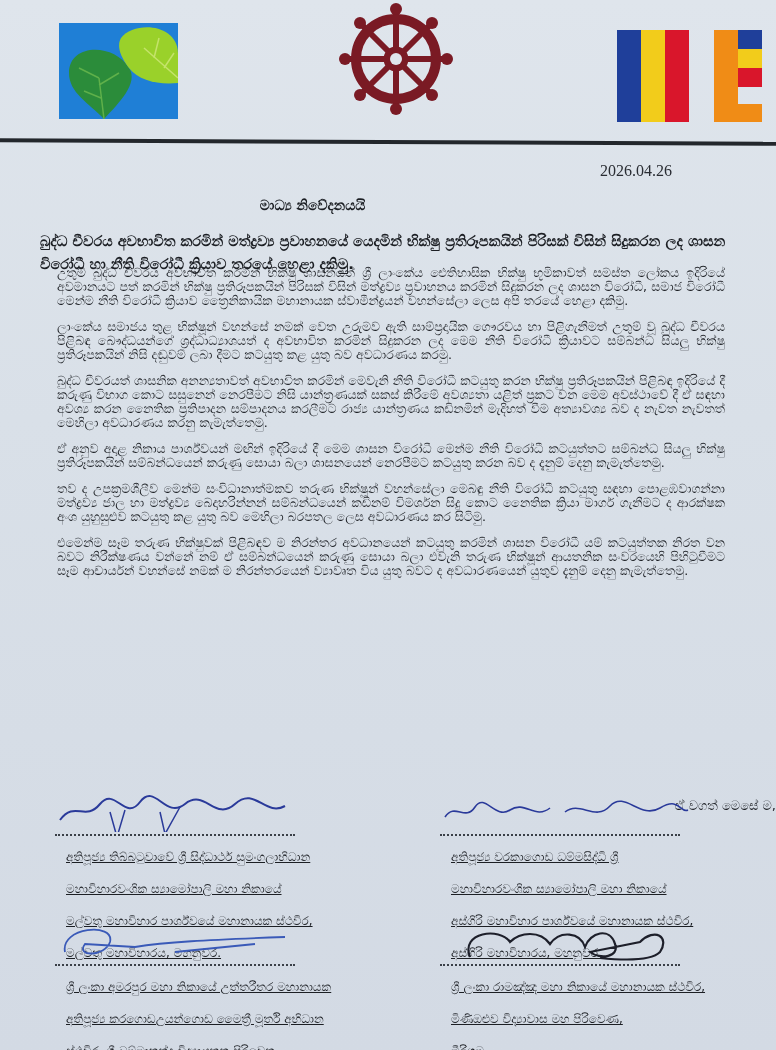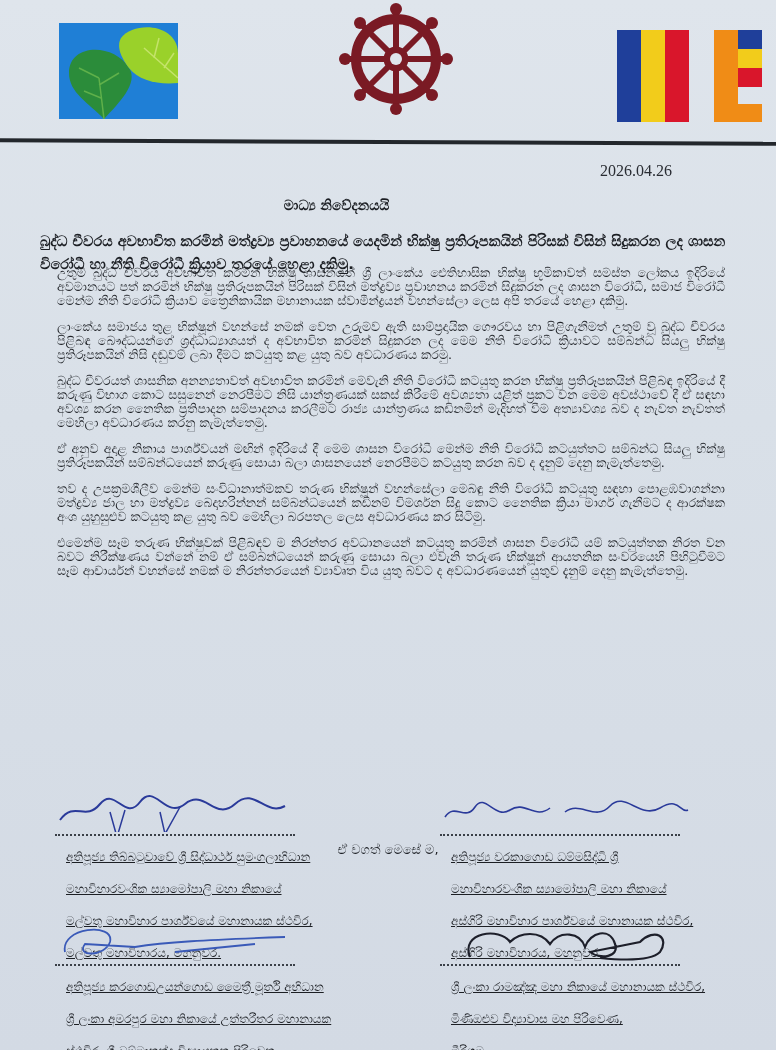--- a/index.html
+++ b/index.html
@@ -17,31 +17,31 @@
   .leaf-box { position: absolute; left: 59px; top: 23px; width: 119px; height: 96px; background: #1f7fd6; overflow: hidden; }
   .wheel { position: absolute; left: 334px; top: 2px; width: 124px; height: 114px; }
   .flag { position: absolute; left: 617px; top: 30px; width: 72px; height: 92px; display: flex; }
   .flag div { flex: 1; }
   .flag-e { position: absolute; left: 714px; top: 30px; width: 48px; height: 92px; }
   .rule {
     position: absolute; left: 0; top: 140px; width: 776px; height: 4px;
     background: #23272c; transform: rotate(0.25deg);
   }
   .date { position: absolute; left: 600px; top: 162px; font-family: "Liberation Serif", serif; font-size: 16px; color: #2a2d33; }
-  .media-title { position: absolute; left: 0; width: 625px; top: 197px; text-align: center; font-size: 14px; font-weight: bold; padding-left: 24px; }
+  .media-title { position: absolute; left: 0; width: 625px; top: 197px; text-align: center; font-size: 14px; font-weight: bold; }
   .headline {
     position: absolute; left: 40px; width: 700px; top: 230px; text-align: left;
     font-size: 14.5px; font-weight: bold; line-height: 23px;
   }
   .body {
     position: absolute; left: 57px; width: 668px; top: 266px;
     font-size: 12.6px; line-height: 14px; text-align: justify;
   }
   .body p { margin: 0 0 12px 0; }
-  .closing { position: absolute; left: 0; width: 776px; top: 798px; text-align: center; font-size: 13px; margin-top: 44px; }
+  .closing { position: absolute; left: 0; width: 776px; top: 798px; text-align: right; font-size: 13px; }
   .sig { position: absolute; font-size: 12px; line-height: 21px; }
   .sig .line { border-bottom: 2px dotted #3a3f47; width: 240px; height: 26px; position: relative; margin-bottom: 4px; }
   .sig .scrawl { position: absolute; left: 0; bottom: 2px; width: 250px; height: 40px; }
   .sig p { margin: 11px; text-decoration: underline; }
   .s1 { left: 55px; top: 808px; }
   .s2 { left: 440px; top: 808px; }
   .s3 { left: 55px; top: 938px; }
   .s4 { left: 440px; top: 938px; }
 </style>
 </head>
@@ -136,22 +136,22 @@
     <p>අස්ගිරි මහාවිහාර පාර්ශ්වයේ මහානායක ස්ථවිර,</p>
     <p>අස්ගිරි මහාවිහාරය, මහනුවර.</p>
   </div>
 
   <div class="sig s3">
     <div class="line">
       <svg class="scrawl" viewBox="0 0 250 40">
         <path d="M10 30 C 5 5, 60 0, 55 20 C 50 35, 20 35, 30 22 L 80 25 C 110 20, 150 18, 230 15 M 120 30 L 200 22" stroke="#3a5ab8" stroke-width="1.8" fill="none"></path>
       </svg>
     </div>
+    <p>ශ්‍රී ලංකා අමරපුර මහා නිකායේ උත්තරීතර මහානායක</p>
     <p>අතිපූජ්‍ය කරගොඩඋයන්ගොඩ මෛත්‍රී මූර්ති අභිධාන</p>
-    <p>ශ්‍රී ලංකා අමරපුර මහා නිකායේ උත්තරීතර මහානායක</p>
     <p>ස්ථවිර, ශ්‍රී ධම්මානන්ද විද්‍යායතන පිරිවෙන,</p>
     <p>මිරිස්වත්ත, බළංගොඩ.</p>
   </div>
 
   <div class="sig s4">
     <div class="line">
       <svg class="scrawl" viewBox="0 0 250 40">
         <path d="M30 35 C 20 10, 60 5, 70 20 C 80 10, 100 8, 110 22 C 120 8, 140 10, 145 25 C 150 10, 170 5, 175 22 C 180 35, 160 38, 150 30 L 200 20 C 215 5, 230 15, 220 30 C 210 40, 180 38, 160 36" stroke="#1d1f2a" stroke-width="2.2" fill="none"></path>
       </svg>
     </div>

